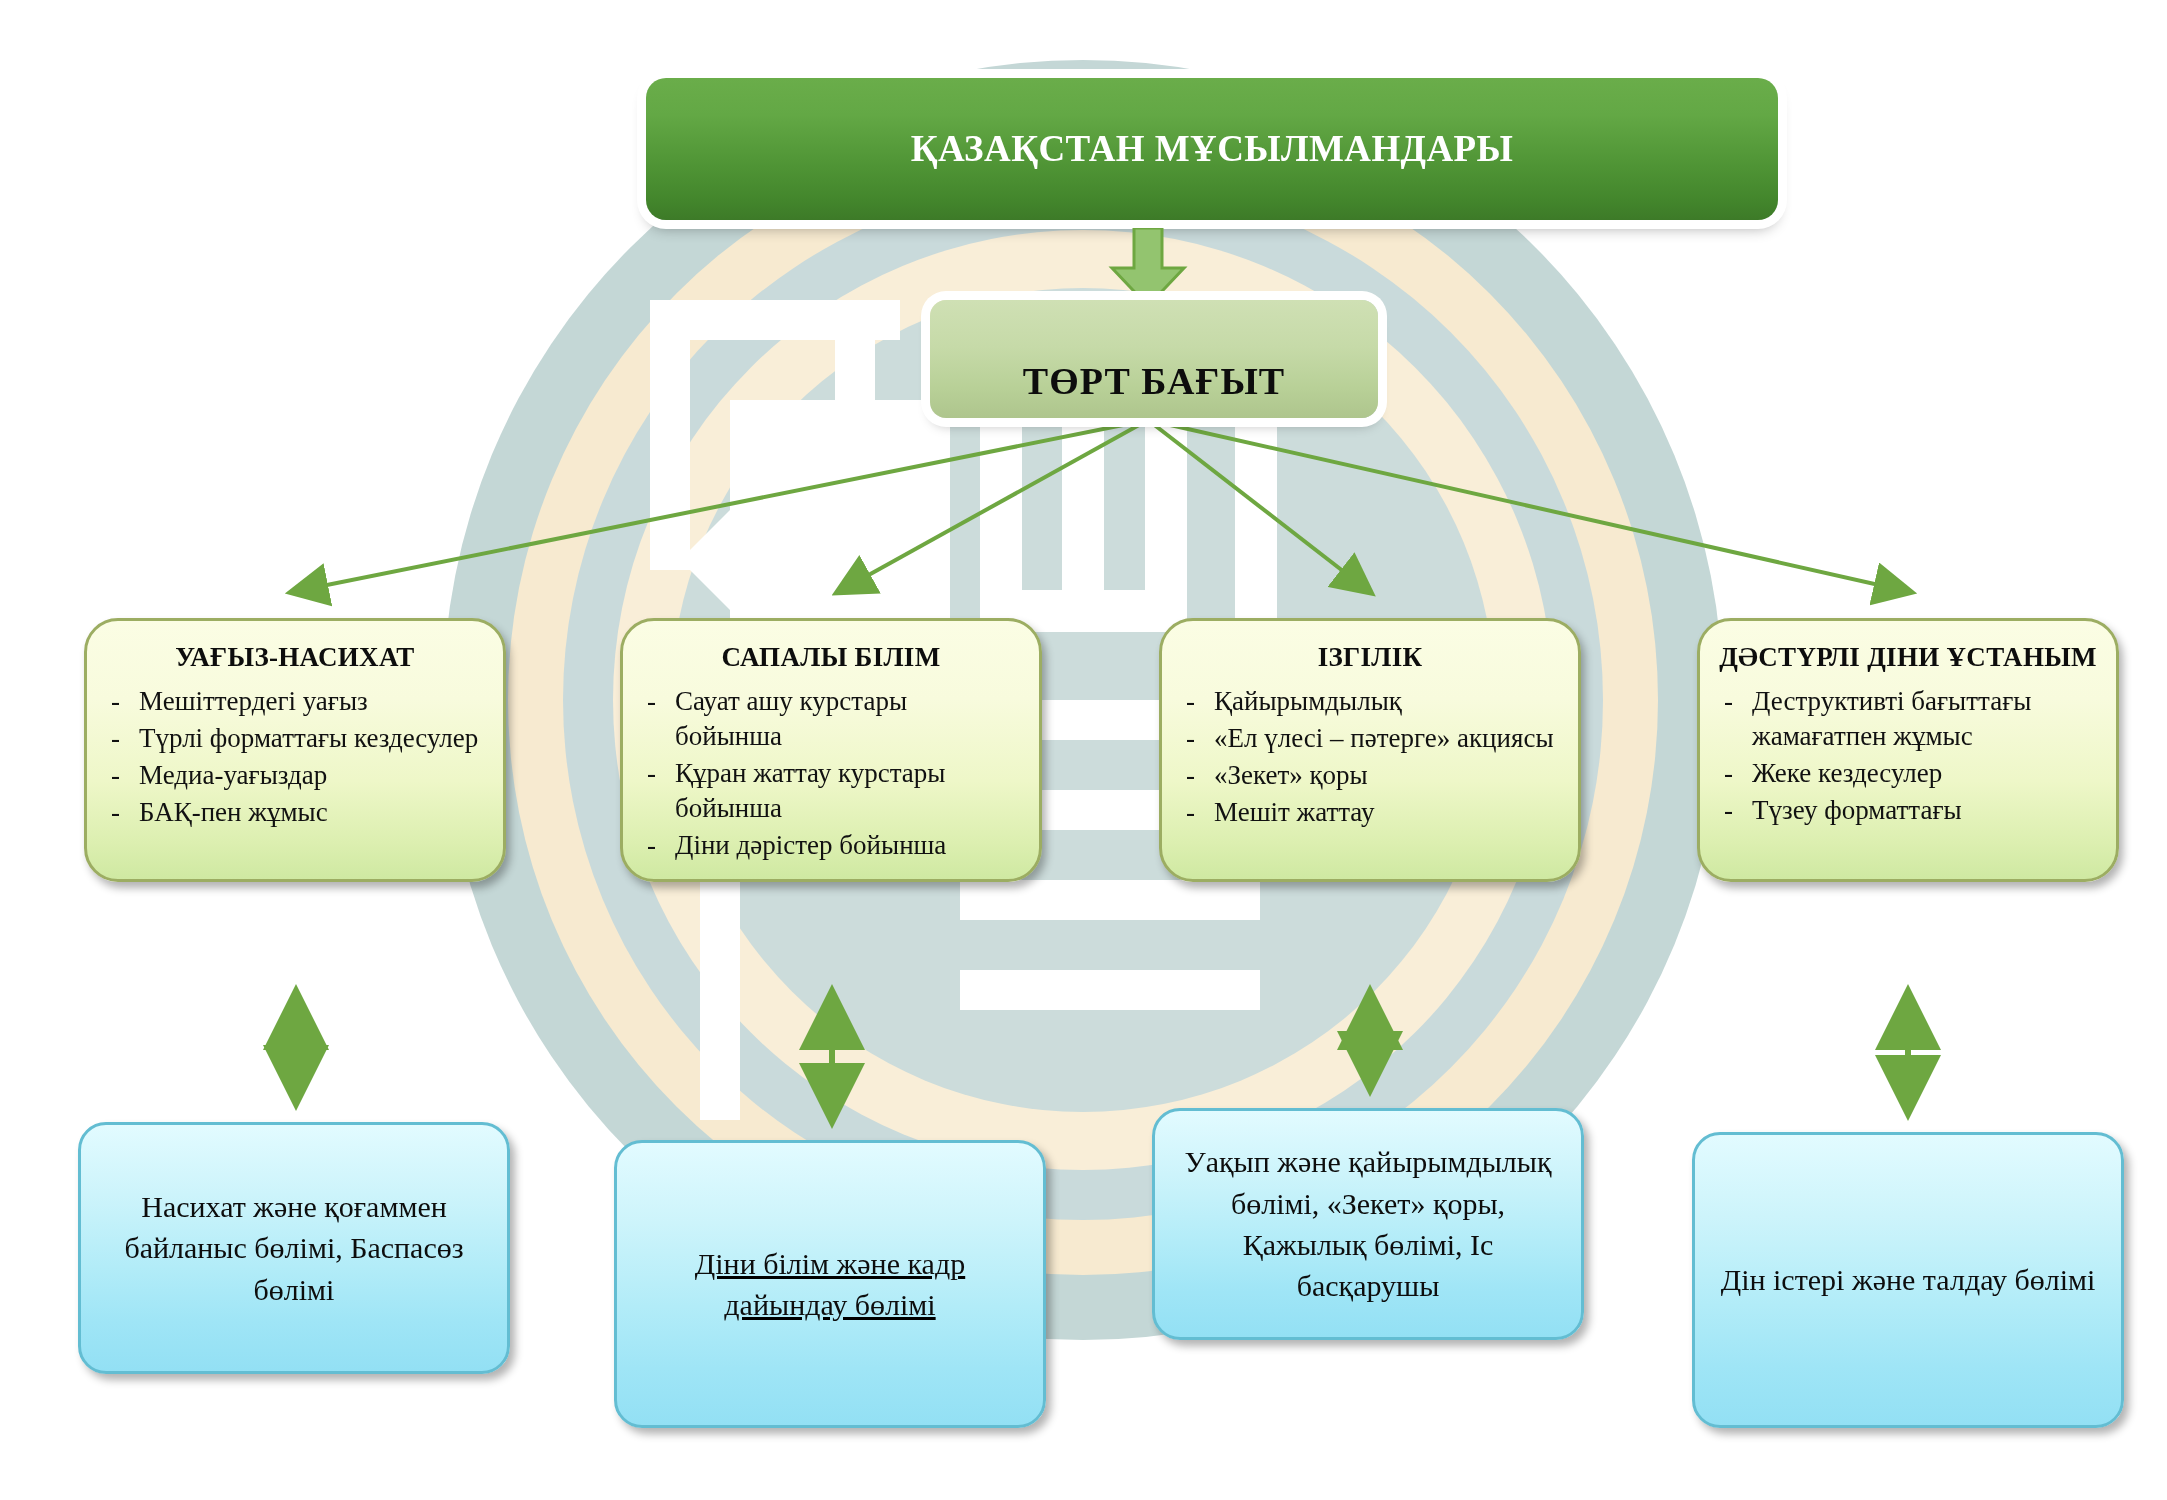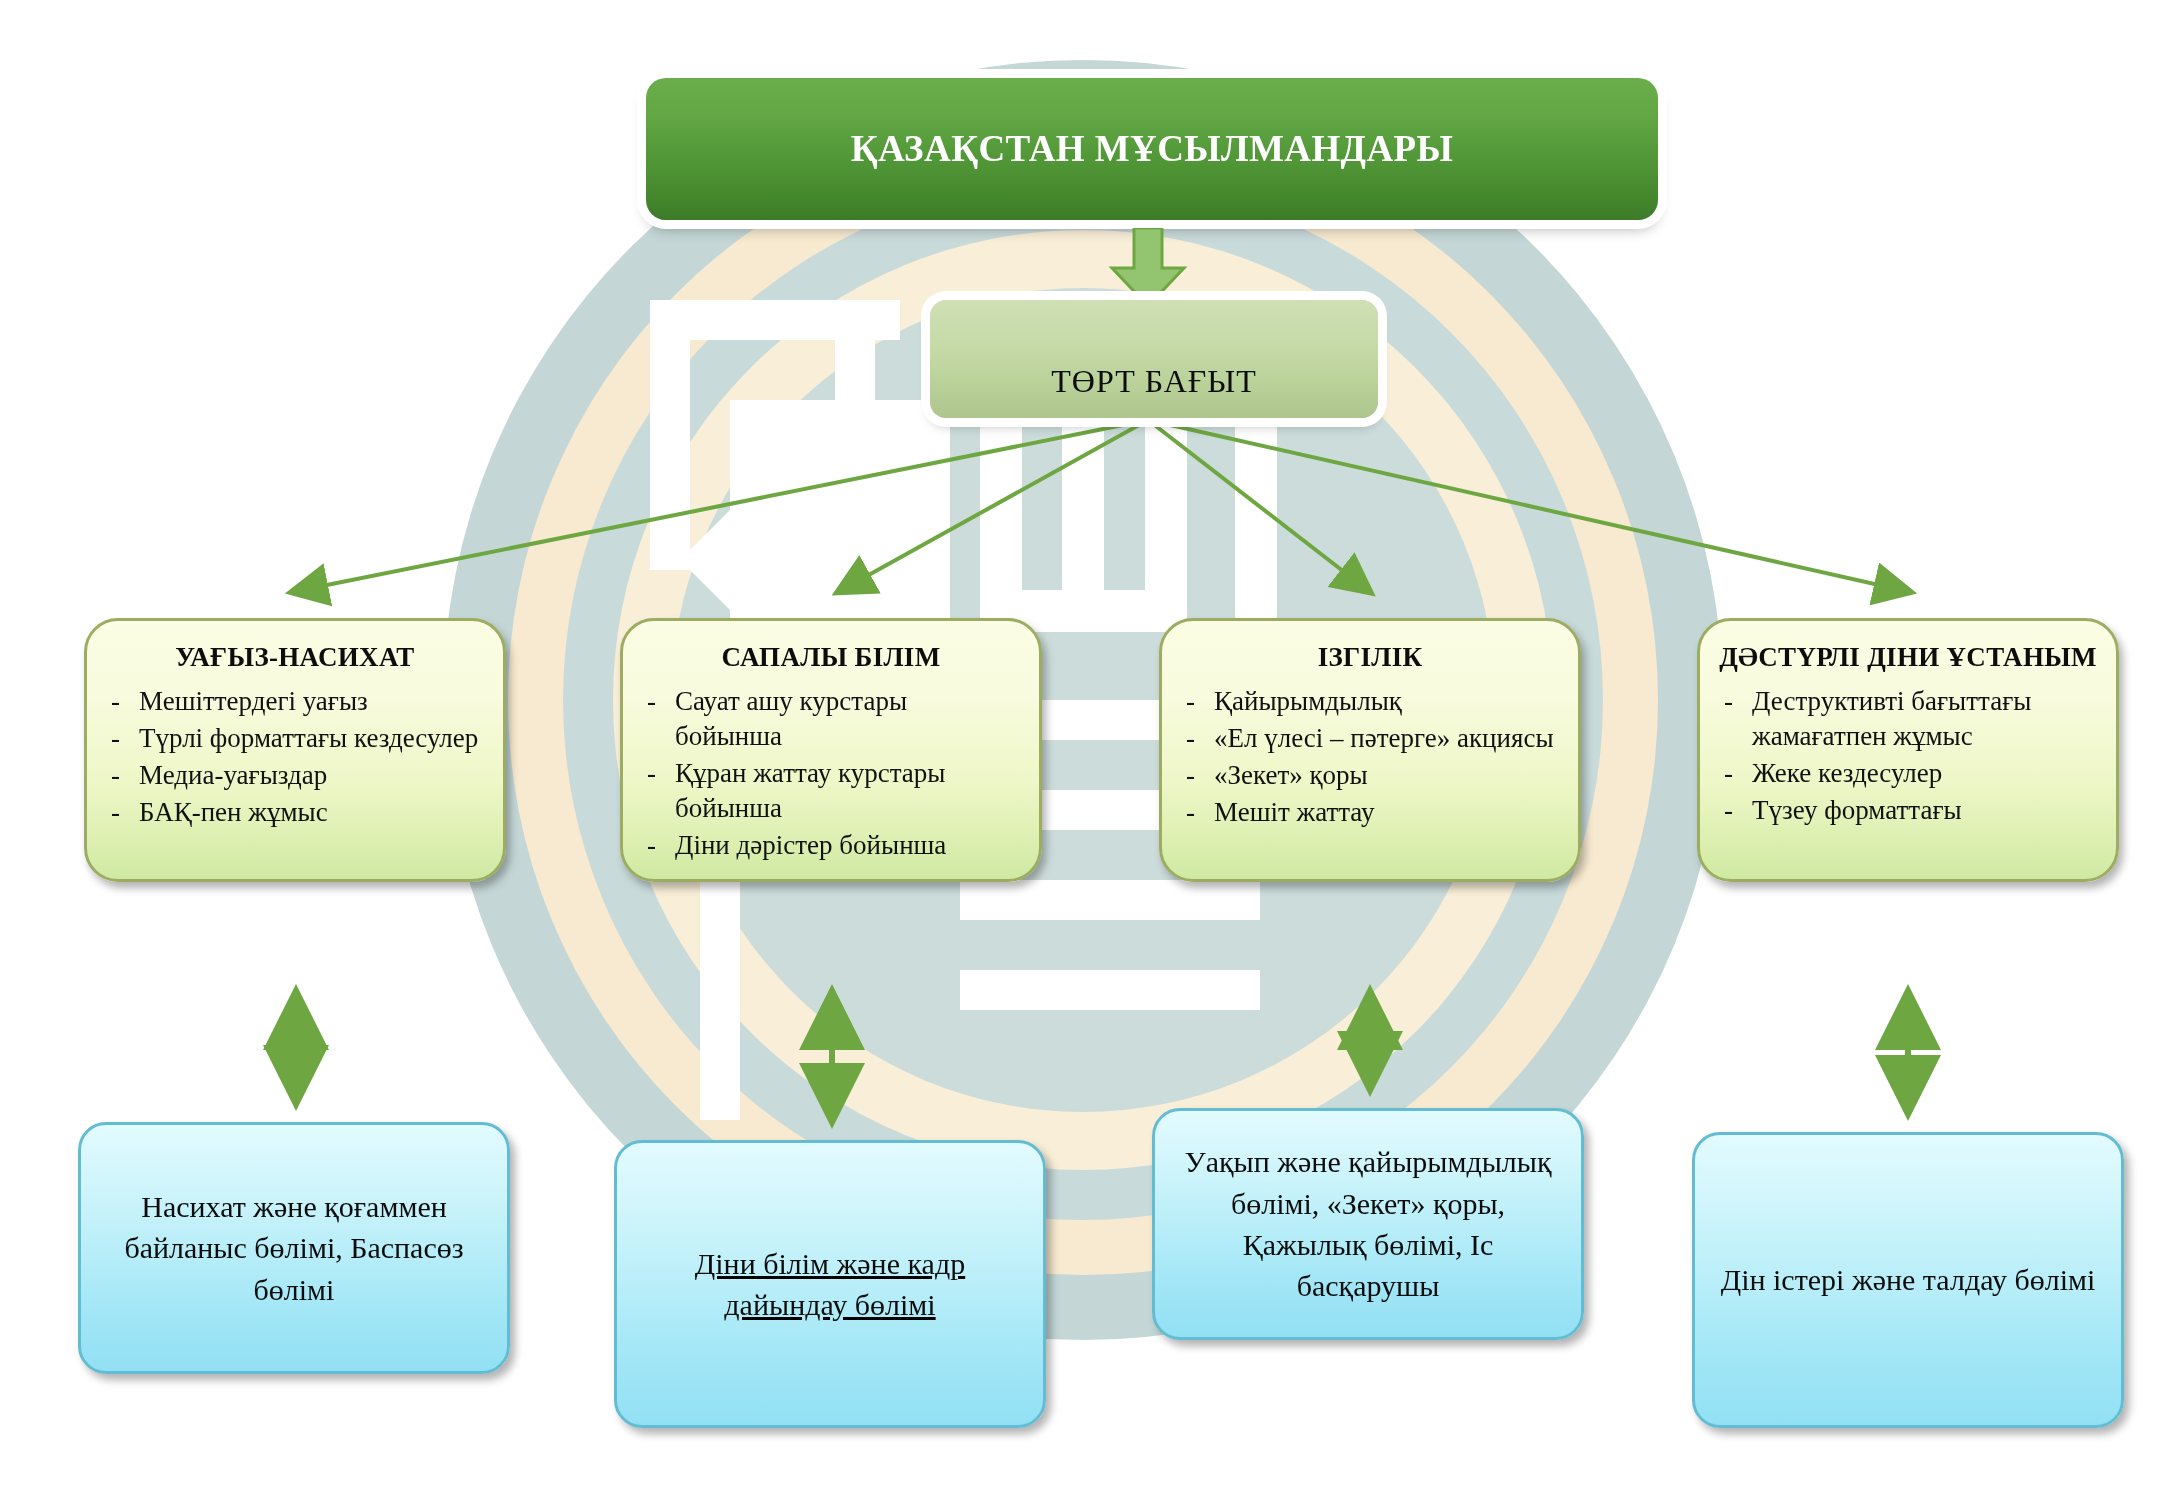--- a/index.html
+++ b/index.html
@@ -12,21 +12,21 @@
   #watermark{position:absolute;left:0;top:0;width:2167px;height:1500px;z-index:0;pointer-events:none;}
 
   
   #connectors{position:absolute;left:0;top:0;width:2167px;height:1500px;z-index:2;pointer-events:none;}
 
   
   .node{position:absolute;z-index:3;box-sizing:border-box;}
 
   
   #title-node{
-    left:646px;top:78px;width:1012px;height:142px;
+    left:646px;top:78px;width:1132px;height:142px;
     border-radius:20px;
     background:linear-gradient(180deg,#6aad4a 0%,#63a845 26%,#4f9435 62%,#43862c 86%,#3d7a28 100%);
     box-shadow:0 0 0 9px #ffffff, 0 9px 14px rgba(0,0,0,0.30);
     display:flex;align-items:center;justify-content:center;
   }
   #title-node .txt{
     color:#ffffff;font-weight:bold;font-size:37px;line-height:1.34;
     text-align:center;letter-spacing:.4px;
   }
 
@@ -34,21 +34,21 @@
   #down-arrow{position:absolute;left:1104px;top:228px;z-index:3;}
 
   
   #four-node{
     left:930px;top:300px;width:448px;height:118px;
     border-radius:16px;
     background:linear-gradient(180deg,#cfe0b4 0%,#c6daa8 40%,#b8d097 75%,#aec58d 100%);
     box-shadow:0 0 0 9px #ffffff, 0 8px 12px rgba(0,0,0,0.26);
     display:flex;align-items:center;justify-content:center;
   }
-  #four-node .txt{color:#0d0d0d;font-weight:normal;font-size:32px;letter-spacing:1px;margin-top:44px;}
+  #four-node .txt{color:#0d0d0d;font-weight:bold;font-size:38px;letter-spacing:1px;margin-top:44px;}
 
   
   .cat-box{
     top:618px;width:422px;height:264px;
     border-radius:34px;
     border:3px solid #9cad62;
     background:linear-gradient(180deg,#fbfde4 0%,#f8fbdd 30%,#eef7c8 62%,#dcefb0 86%,#cfe9a2 100%);
     box-shadow:4px 6px 9px rgba(0,0,0,0.30);
     padding:20px 14px 10px 14px;
   }

